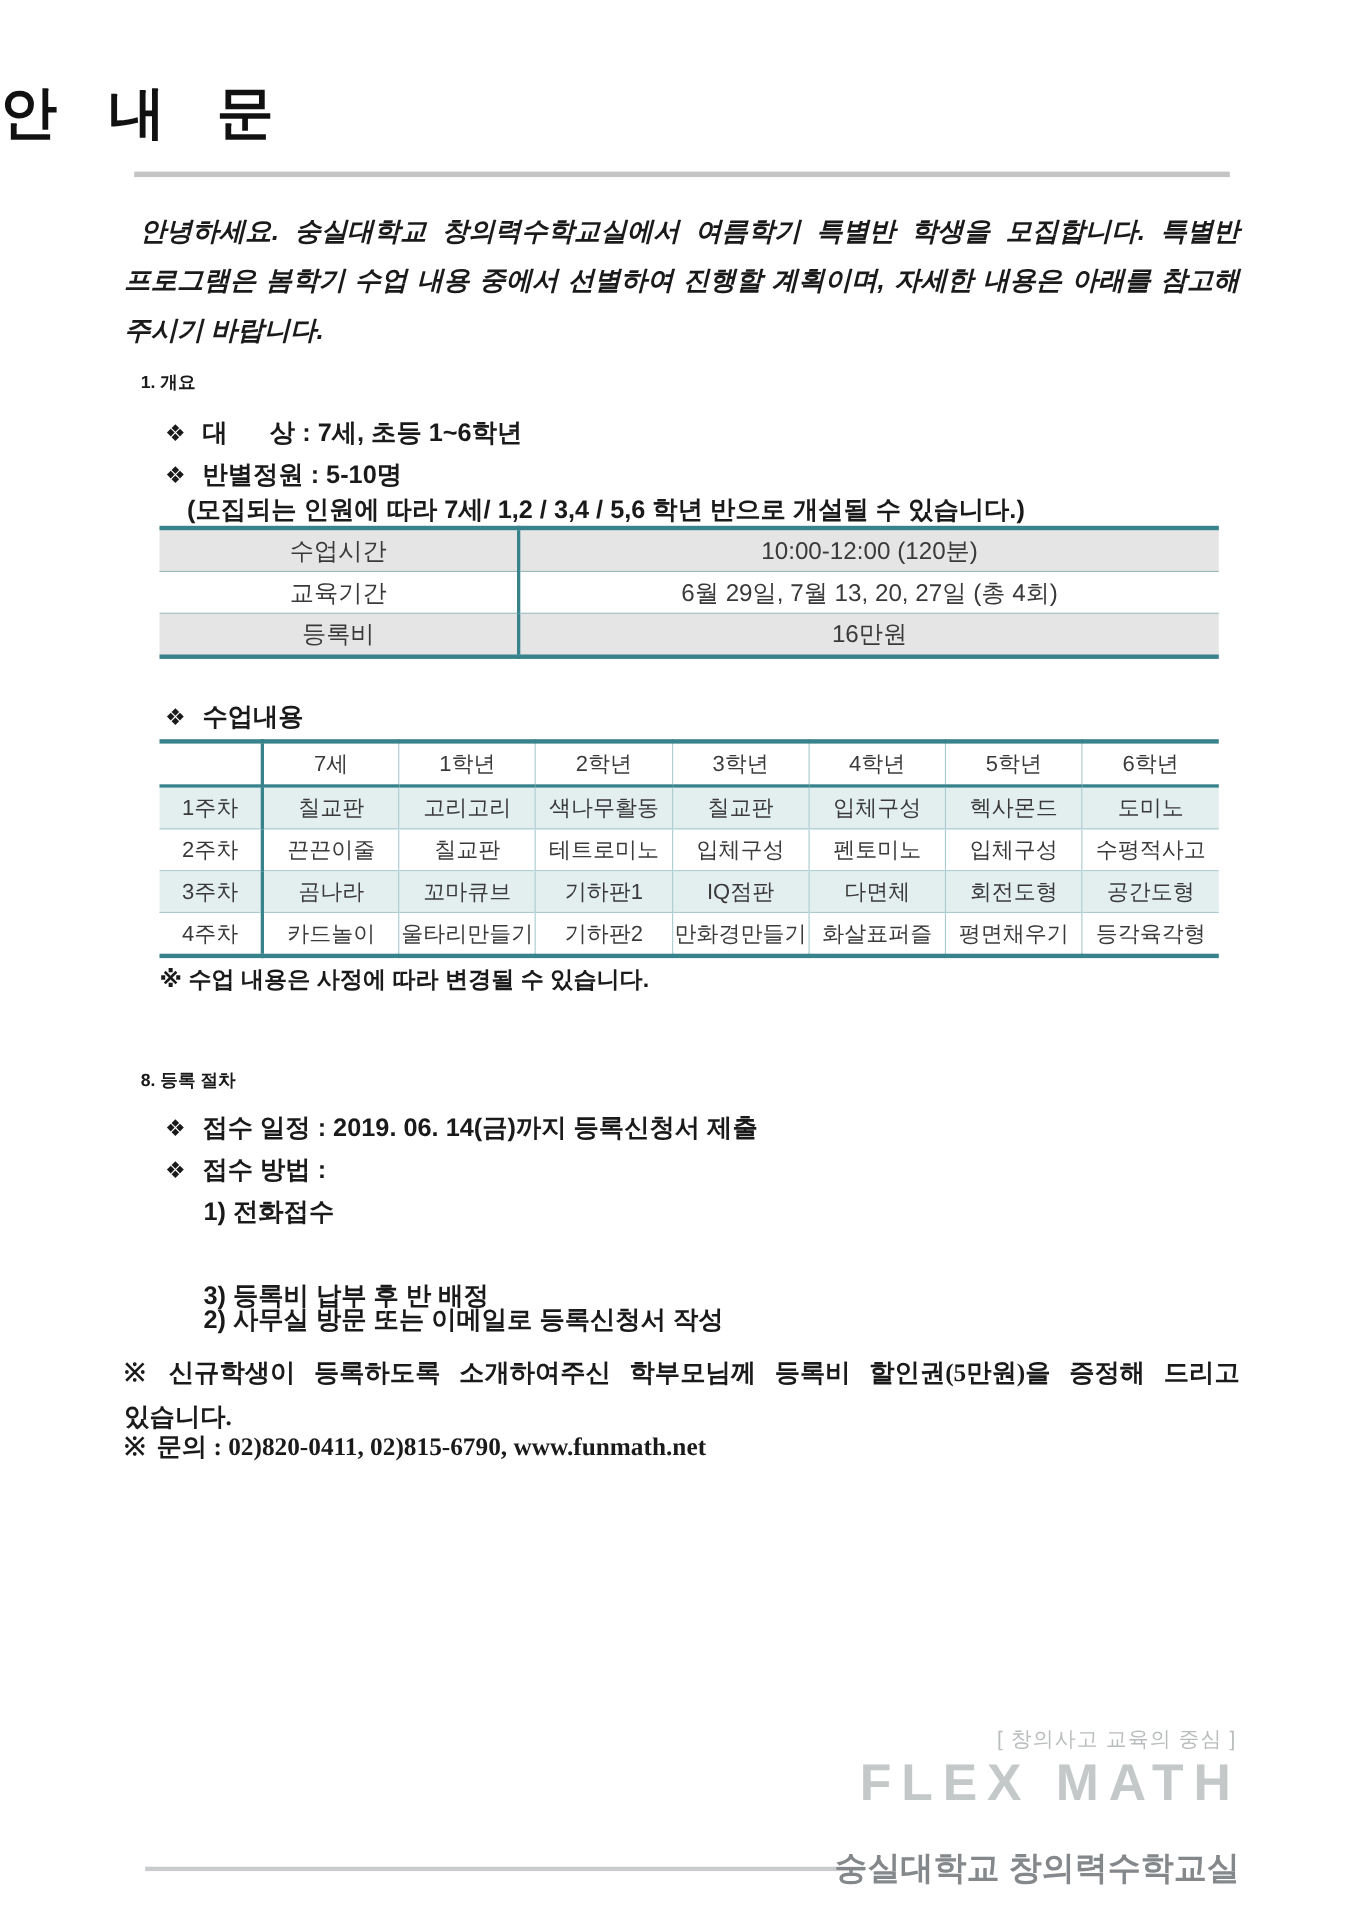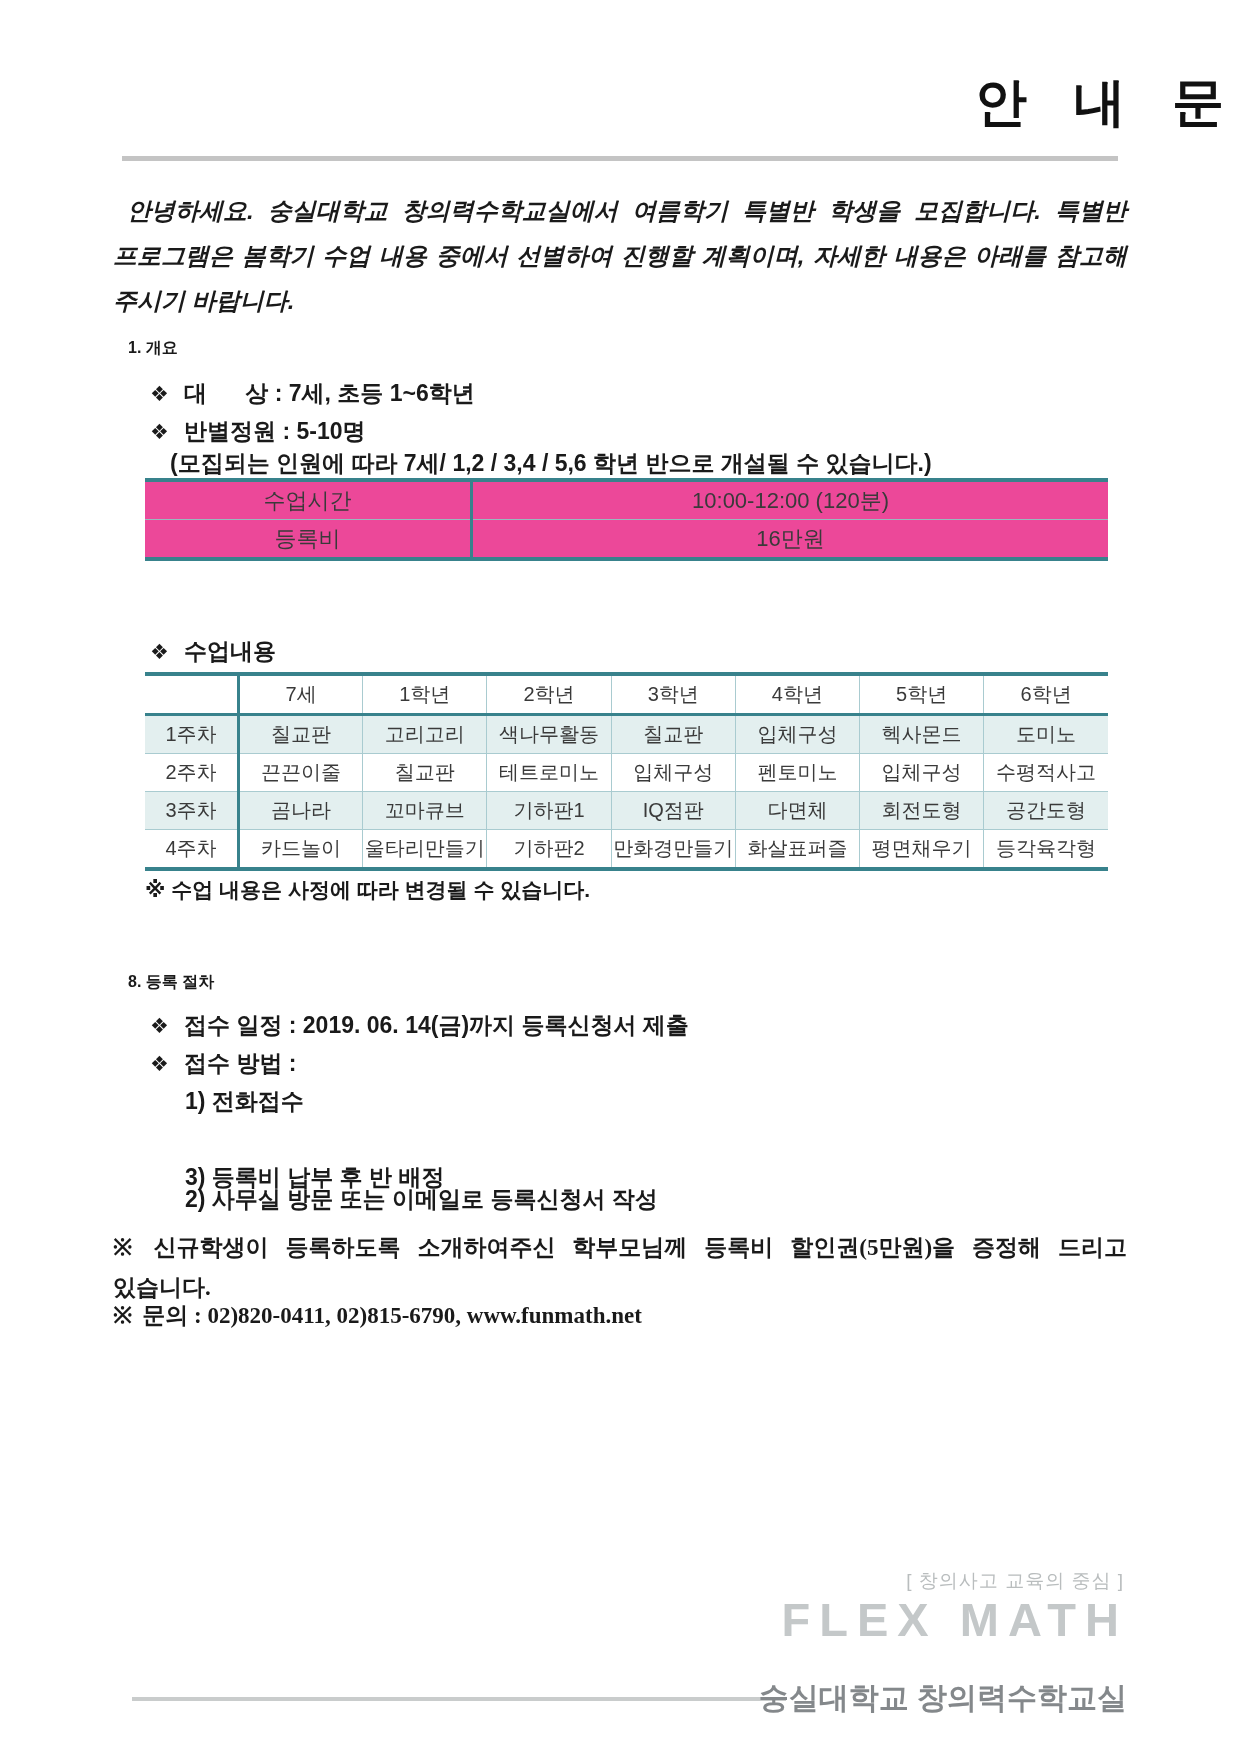--- a/index.html
+++ b/index.html
@@ -7,21 +7,21 @@
     position:relative;
     width:1240px; height:1754px;
     margin:0 auto;
     background:#ffffff;
     font-family:"Liberation Sans","DejaVu Sans",sans-serif;
     color:#1a1a1a;
     overflow:hidden;
   }
   .title {
     position:absolute; top:68px; left:0; right:0;
-    margin:0; text-align:right;
+    margin:0; text-align:left;
     font-size:52px; font-weight:bold; letter-spacing:16px;
     color:#111;
   }
   .title-rule {
     position:absolute; top:156px; left:122px; right:122px;
     height:5px; background:#c4c4c4;
   }
   .intro {
     position:absolute; top:188px; left:113px; right:113px;
     margin:0; font-size:24px; font-weight:bold; line-height:45px;
@@ -38,21 +38,21 @@
   table { border-collapse:collapse; table-layout:fixed; position:absolute; background:#fff; }
   td { padding:0; text-align:center; vertical-align:middle; color:#3a3a3a; font-weight:normal; }
 
   .info-table {
     left:145px; top:478px; width:963px;
     border-top:4px solid #38828c; border-bottom:4px solid #38828c;
   }
   .info-table td { height:37px; font-size:22px; }
   .info-table td.lbl { width:325px; border-right:3px solid #38828c; }
   .info-table tr + tr td { border-top:1px solid #98b9be; }
-  .info-table tr.shade td { background:#ec4899; }
+  .info-table tr.shade td { background:#e5e5e5; }
 
   .sched-table {
     left:145px; top:672px; width:963px;
     border-top:4px solid #38828c; border-bottom:4px solid #38828c;
   }
   .sched-table td { height:37px; font-size:20px; }
   .sched-table td.wk { width:92px; border-right:3px solid #38828c; }
   .sched-table tr.hdr td { border-bottom:3px solid #38828c; }
   .sched-table td.grade + td.grade { border-left:1px solid #a9cbd0; }
   .sched-table tr.body + tr.body td { border-top:1px solid #a9cbd0; }
@@ -97,20 +97,24 @@
 
   <div class="bullet" style="top:378px;"><span class="marker">❖</span><span>대      상 : 7세, 초등 1~6학년</span></div>
   <div class="bullet" style="top:416px;"><span class="marker">❖</span><span>반별정원 : 5-10명</span></div>
   <div class="indent-note" style="top:448px;">(모집되는 인원에 따라 7세/ 1,2 / 3,4 / 5,6 학년 반으로 개설될 수 있습니다.)</div>
 
   <table class="info-table">
     <tbody>
       <tr class="shade">
         <td class="lbl">수업시간</td>
         <td>10:00-12:00  (120분)</td>
+      </tr>
+      <tr>
+        <td class="lbl">교육기간</td>
+        <td>6월 29일, 7월 13, 20, 27일 (총 4회)</td>
       </tr>
       <tr class="shade">
         <td class="lbl">등록비</td>
         <td>16만원</td>
       </tr>
     </tbody>
   </table>
 
   <div class="bullet" style="top:636px; left:150px;"><span class="marker">❖</span><span>수업내용</span></div>
 

